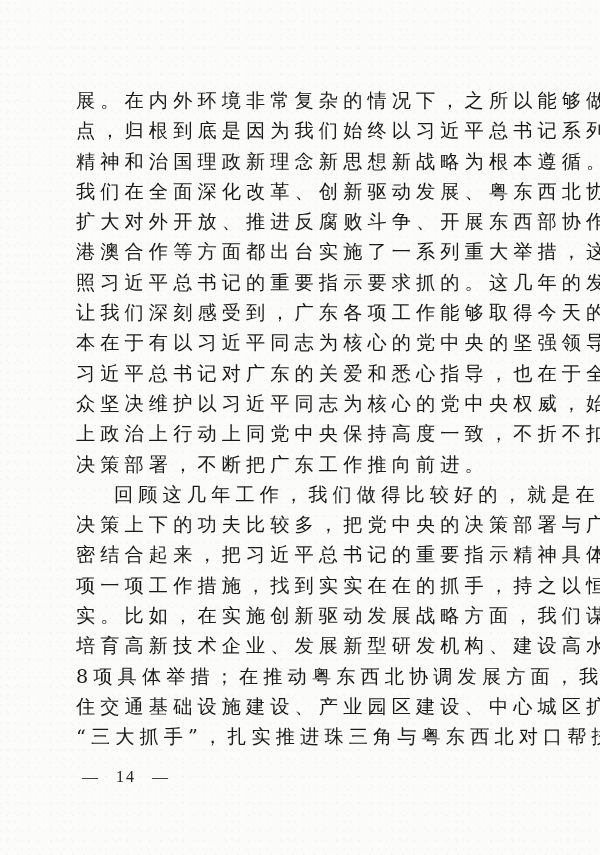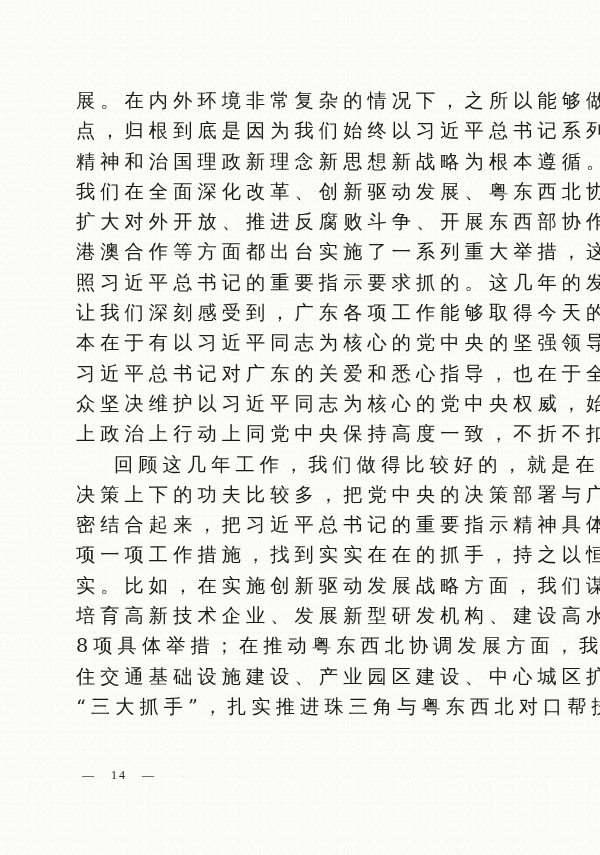--- a/index.html
+++ b/index.html
@@ -38,21 +38,21 @@
       white-space: nowrap;
       overflow: visible;
     }
     .line.indent {
       padding-left: 38px;
     }
     .page-number {
       position: absolute;
       left: 82px;
       top: 768px;
-      font-size: 12px;
+      font-size: 16px;
       letter-spacing: 2px;
       color: #222;
       font-family: "Liberation Serif", serif;
       word-spacing: 10px;
     }
     .watermark {
       position: absolute;
       right: 10px;
       top: 826px;
       font-family: "Liberation Serif", serif;
@@ -72,20 +72,21 @@
     <div class="line">精神和治国理政新理念新思想新战略为根本遵循。这几年，</div>
     <div class="line">我们在全面深化改革、创新驱动发展、粤东西北协调发展、</div>
     <div class="line">扩大对外开放、推进反腐败斗争、开展东西部协作、深化粤</div>
     <div class="line">港澳合作等方面都出台实施了一系列重大举措，这些都是按</div>
     <div class="line">照习近平总书记的重要指示要求抓的。这几年的发展历程，</div>
     <div class="line">让我们深刻感受到，广东各项工作能够取得今天的成绩，根</div>
     <div class="line">本在于有以习近平同志为核心的党中央的坚强领导，在于</div>
     <div class="line">习近平总书记对广东的关爱和悉心指导，也在于全省干部群</div>
     <div class="line">众坚决维护以习近平同志为核心的党中央权威，始终在思想</div>
     <div class="line">上政治上行动上同党中央保持高度一致，不折不扣落实中央</div>
+    <div class="line">决策部署，不断把广东工作推向前进。</div>
     <div class="line indent">回顾这几年工作，我们做得比较好的，就是在落实中央</div>
     <div class="line">决策上下的功夫比较多，把党中央的决策部署与广东实际紧</div>
     <div class="line">密结合起来，把习近平总书记的重要指示精神具体细化为一</div>
     <div class="line">项一项工作措施，找到实实在在的抓手，持之以恒地抓紧抓</div>
     <div class="line">实。比如，在实施创新驱动发展战略方面，我们谋划推进了</div>
     <div class="line">培育高新技术企业、发展新型研发机构、建设高水平大学等</div>
     <div class="line">8项具体举措；在推动粤东西北协调发展方面，我们紧紧扭</div>
     <div class="line">住交通基础设施建设、产业园区建设、中心城区扩容提质</div>
     <div class="line">“三大抓手”，扎实推进珠三角与粤东西北对口帮扶和产业共</div>
   </div>

